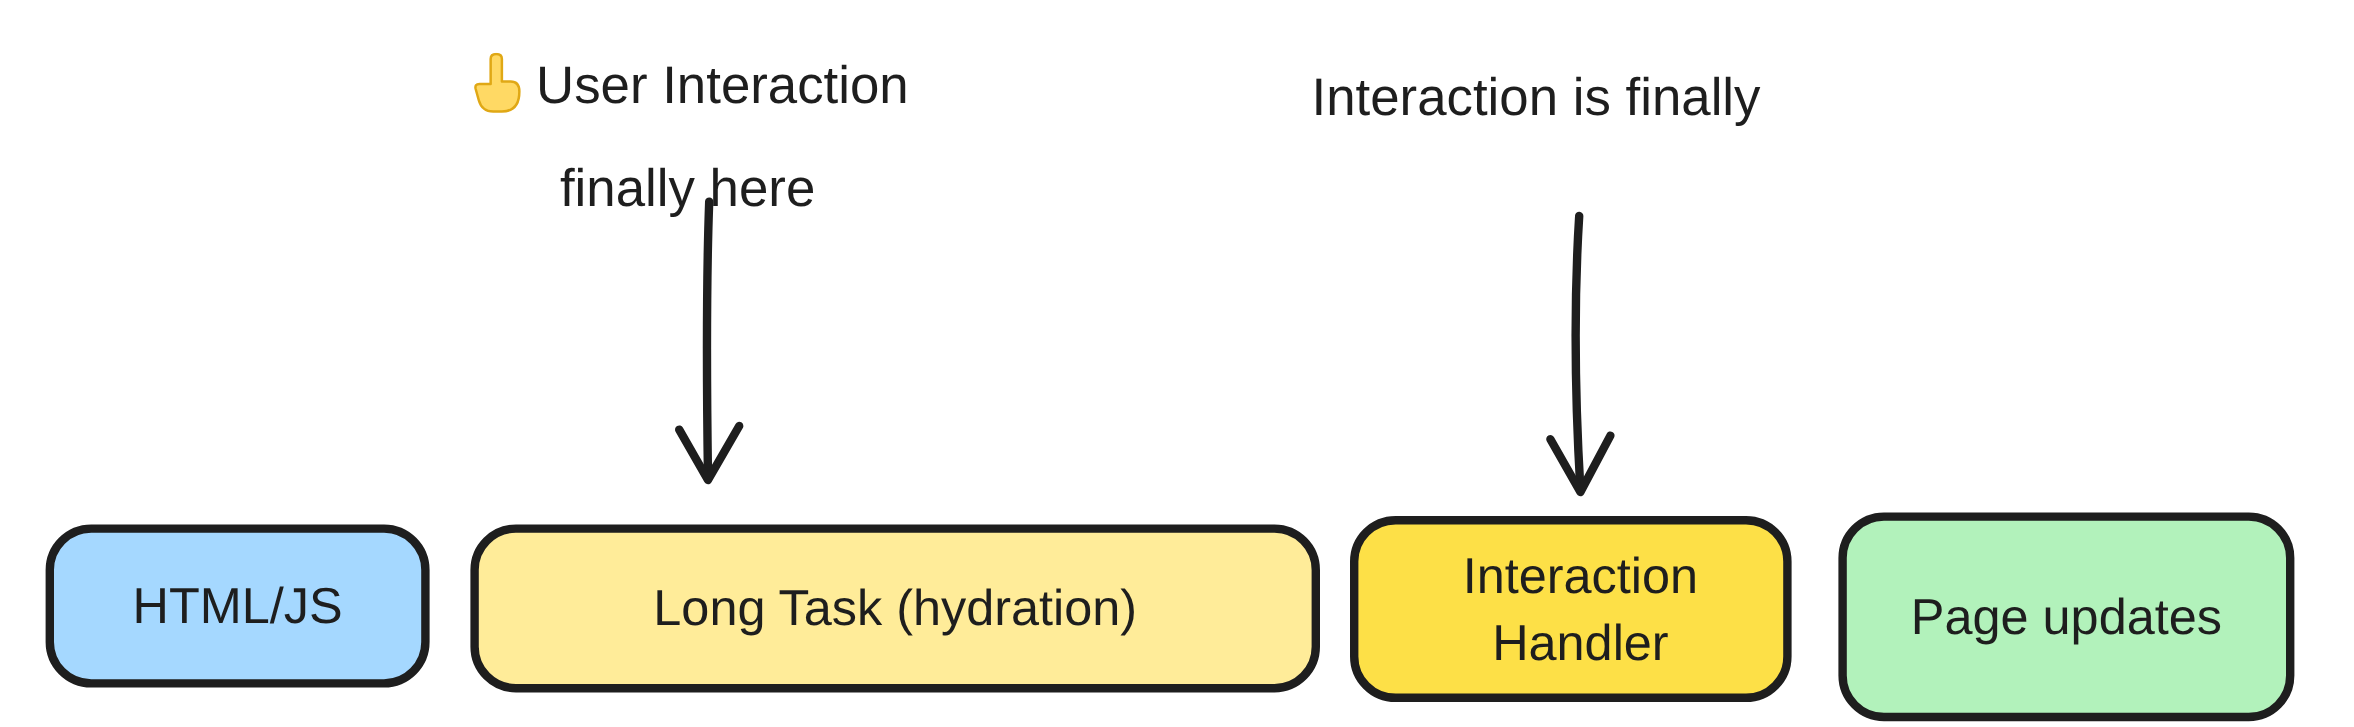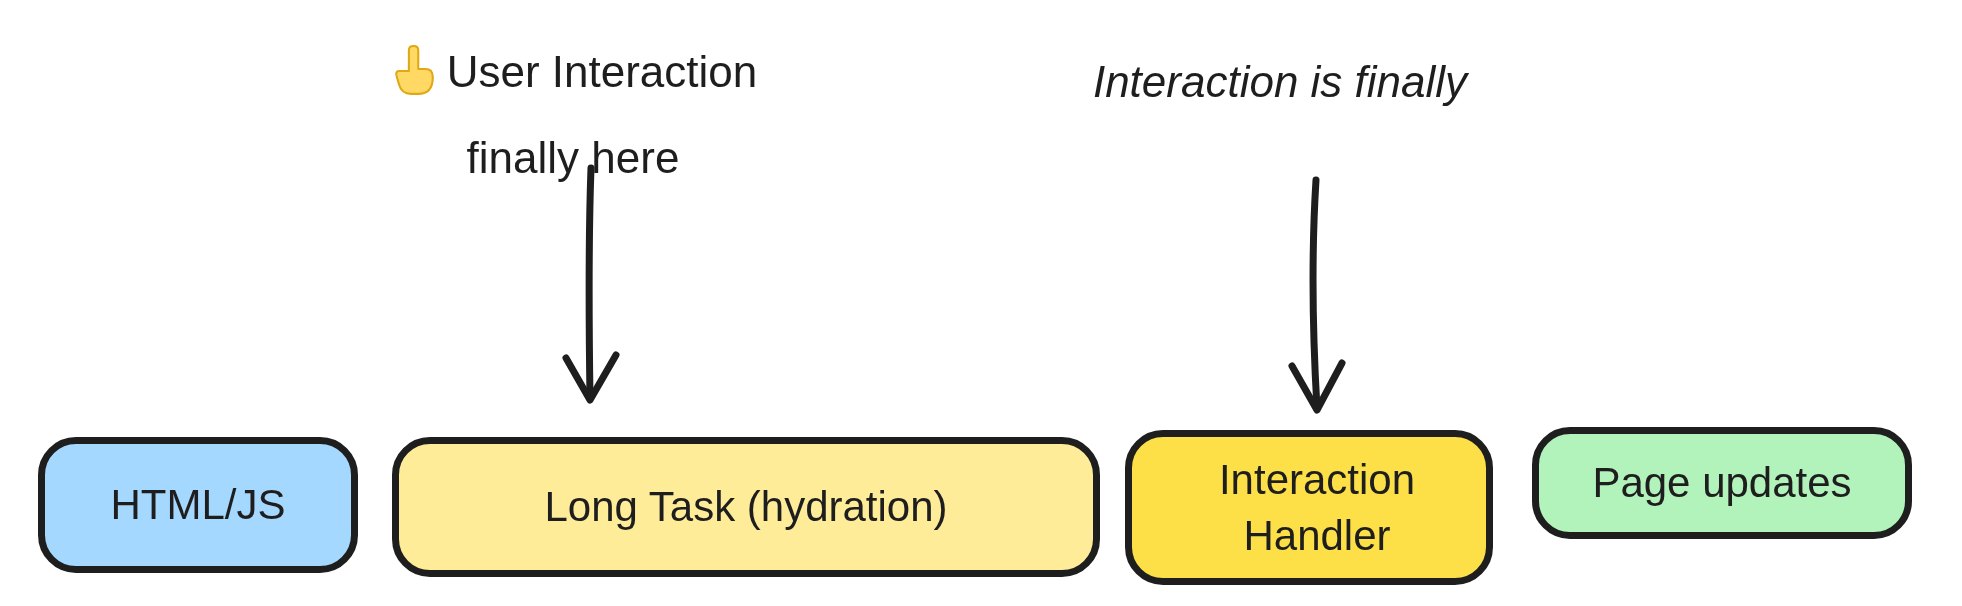--- a/index.html
+++ b/index.html
@@ -21,21 +21,21 @@
   .annotation {
     position: absolute;
     text-align: center;
     font-size: 44px;
     line-height: 60px;
     font-weight: 500;
     color: #1e1e1e;
     white-space: nowrap;
   }
   #ann-left  { left: 318px; top: 26px;  width: 510px; }
-  #ann-right { left: 1025px; top: 36px; width: 510px; font-style: italic; }
+  #ann-right { left: 1025px; top: 36px; width: 510px; }
   .ann-line { display: block; margin-top: 16px; }
   .hand-icon {
     display: inline-block;
     vertical-align: -10px;
     margin-right: 12px;
   }
 
   
   #arrows {
     position: absolute;
@@ -63,21 +63,21 @@
     justify-content: center;
     font-size: 42px;
     line-height: 1.32;
     color: #1e1e1e;
     text-align: center;
     white-space: nowrap;
   }
   #box-html-js             { left: 38px;   top: 437px; width: 320px; height: 136px; }
   #box-long-task           { left: 392px;  top: 437px; width: 708px; height: 140px; }
   #box-interaction-handler { left: 1125px; top: 430px; width: 368px; height: 155px; }
-  #box-page-updates        { left: 1532px; top: 427px; width: 380px; height: 112px; }
+  #box-page-updates        { left: 1532px; top: 427px; width: 380px; height: 174px; }
 </style>
 </head>
 <body>
 
 <div id="canvas">
 
   <div class="annotation" id="ann-left">
     <span class="ann-line">
       <span class="hand-icon">
         <svg viewBox="0 0 44 50" width="46" height="52" aria-hidden="true">

